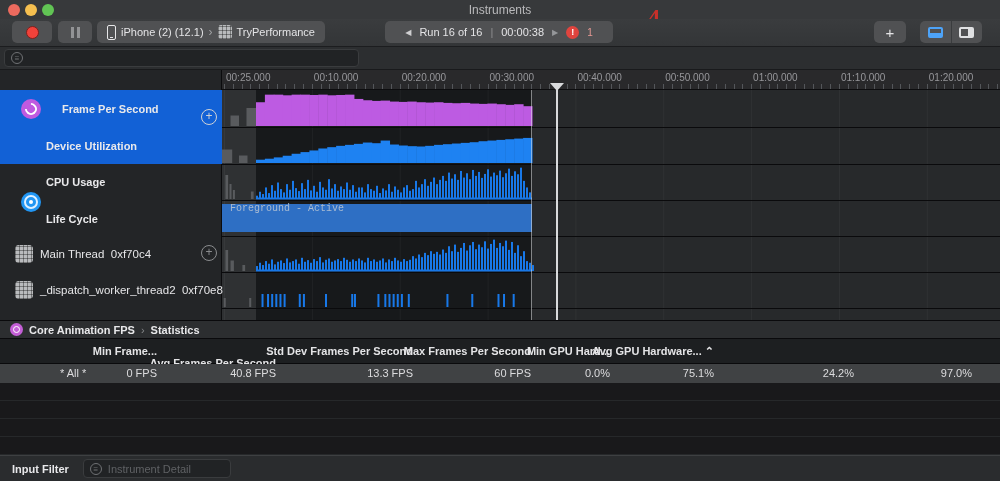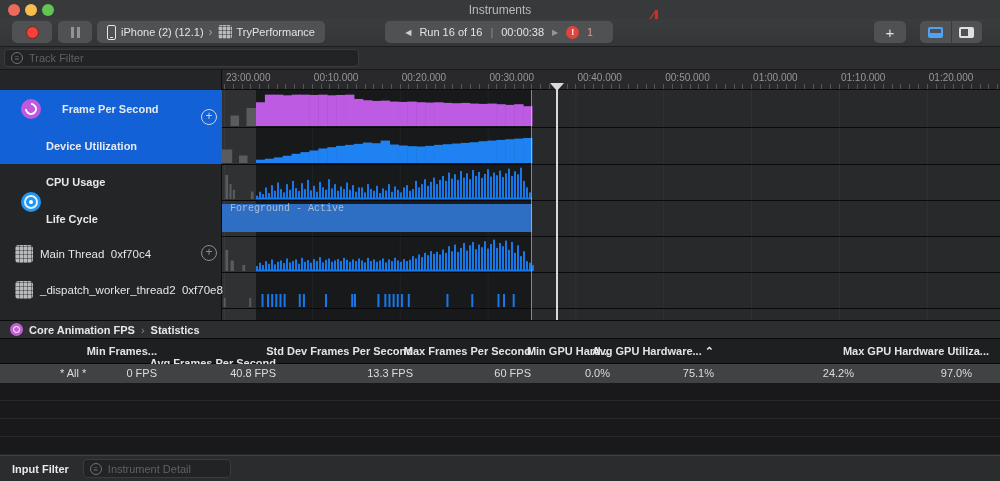--- a/index.html
+++ b/index.html
@@ -146,33 +146,32 @@
       </div>
     <div>
         <span class="pane-right-glyph"></span>
       </div>
   </div>
 </div>
 
 <div class="abs filterbar">
   <div class="abs filter-field" style="left:4px; top:2px; width:355px; height:18px;">
     <span class="filter-icon">≡</span>
-    <input placeholder="Track Filter" style="">
   </div>
   <span class="abs tab tab-pill" style="left:368px;">All</span>
   <span class="abs tab" style="left:407px;">Instruments</span>
   <span class="abs tab" style="left:487px;">Threads</span>
   <span class="abs tab" style="left:547px;">CPUs</span>
 </div>
 
 <div class="abs ruler">
   <div class="abs ruler-ticks"></div>
   <div class="abs ruler-left"></div>
   <div id="tick-labels">
-      <span class="abs tick-label" style="left: 226px;">23:00.000</span>
+      <span class="abs tick-label" style="left: 226px;">00:25.000</span>
       <span class="abs tick-label" style="left: 313.85px;">00:10.000</span>
       <span class="abs tick-label" style="left: 401.7px;">00:20.000</span>
       <span class="abs tick-label" style="left: 489.55px;">00:30.000</span>
       <span class="abs tick-label" style="left: 577.4px;">00:40.000</span>
       <span class="abs tick-label" style="left: 665.25px;">00:50.000</span>
       <span class="abs tick-label" style="left: 753.1px;">01:00.000</span>
       <span class="abs tick-label" style="left: 840.95px;">01:10.000</span>
       <span class="abs tick-label" style="left: 928.8px;">01:20.000</span>
     </div>
 </div>
@@ -520,27 +519,26 @@
 <div class="abs playhead-tri"></div>
 
 <div class="abs crumbbar">
   <span class="crumb-icon"></span>
   <span class="crumb">Core Animation FPS</span>
   <span class="crumb-sep">›</span>
   <span class="crumb">Statistics</span>
 </div>
 
 <div class="abs thead" id="table-header">
-    <span class="abs th" style="right: 843px;">Min Frames...</span>
+    <span class="abs th" style="right: 843px;">Min Frame...</span>
     <span class="abs th" style="right: 724px; margin-top: 12px;">Avg Frames Per Second</span>
     <span class="abs th" style="right: 587px;">Std Dev Frames Per Second</span>
     <span class="abs th" style="right: 469px;">Max Frames Per Second</span>
     <span class="abs th" style="right: 390px;">Min GPU Hard...</span>
     <span class="abs th" style="right: 286px;">Avg GPU Hardware... ⌃</span>
-    <span class="abs th" style="right: 11px;">Max GPU Hardware Utiliza...</span>
   </div>
 
 <div class="abs trow" id="table-row">
   <span class="abs td" style="left:60px;">* All *</span>
 <span class="abs td" style="right: 843px;">0 FPS</span>
     <span class="abs td" style="right: 724px;">40.8 FPS</span>
     <span class="abs td" style="right: 587px;">13.3 FPS</span>
     <span class="abs td" style="right: 469px;">60 FPS</span>
     <span class="abs td" style="right: 390px;">0.0%</span>
     <span class="abs td" style="right: 286px;">75.1%</span>

